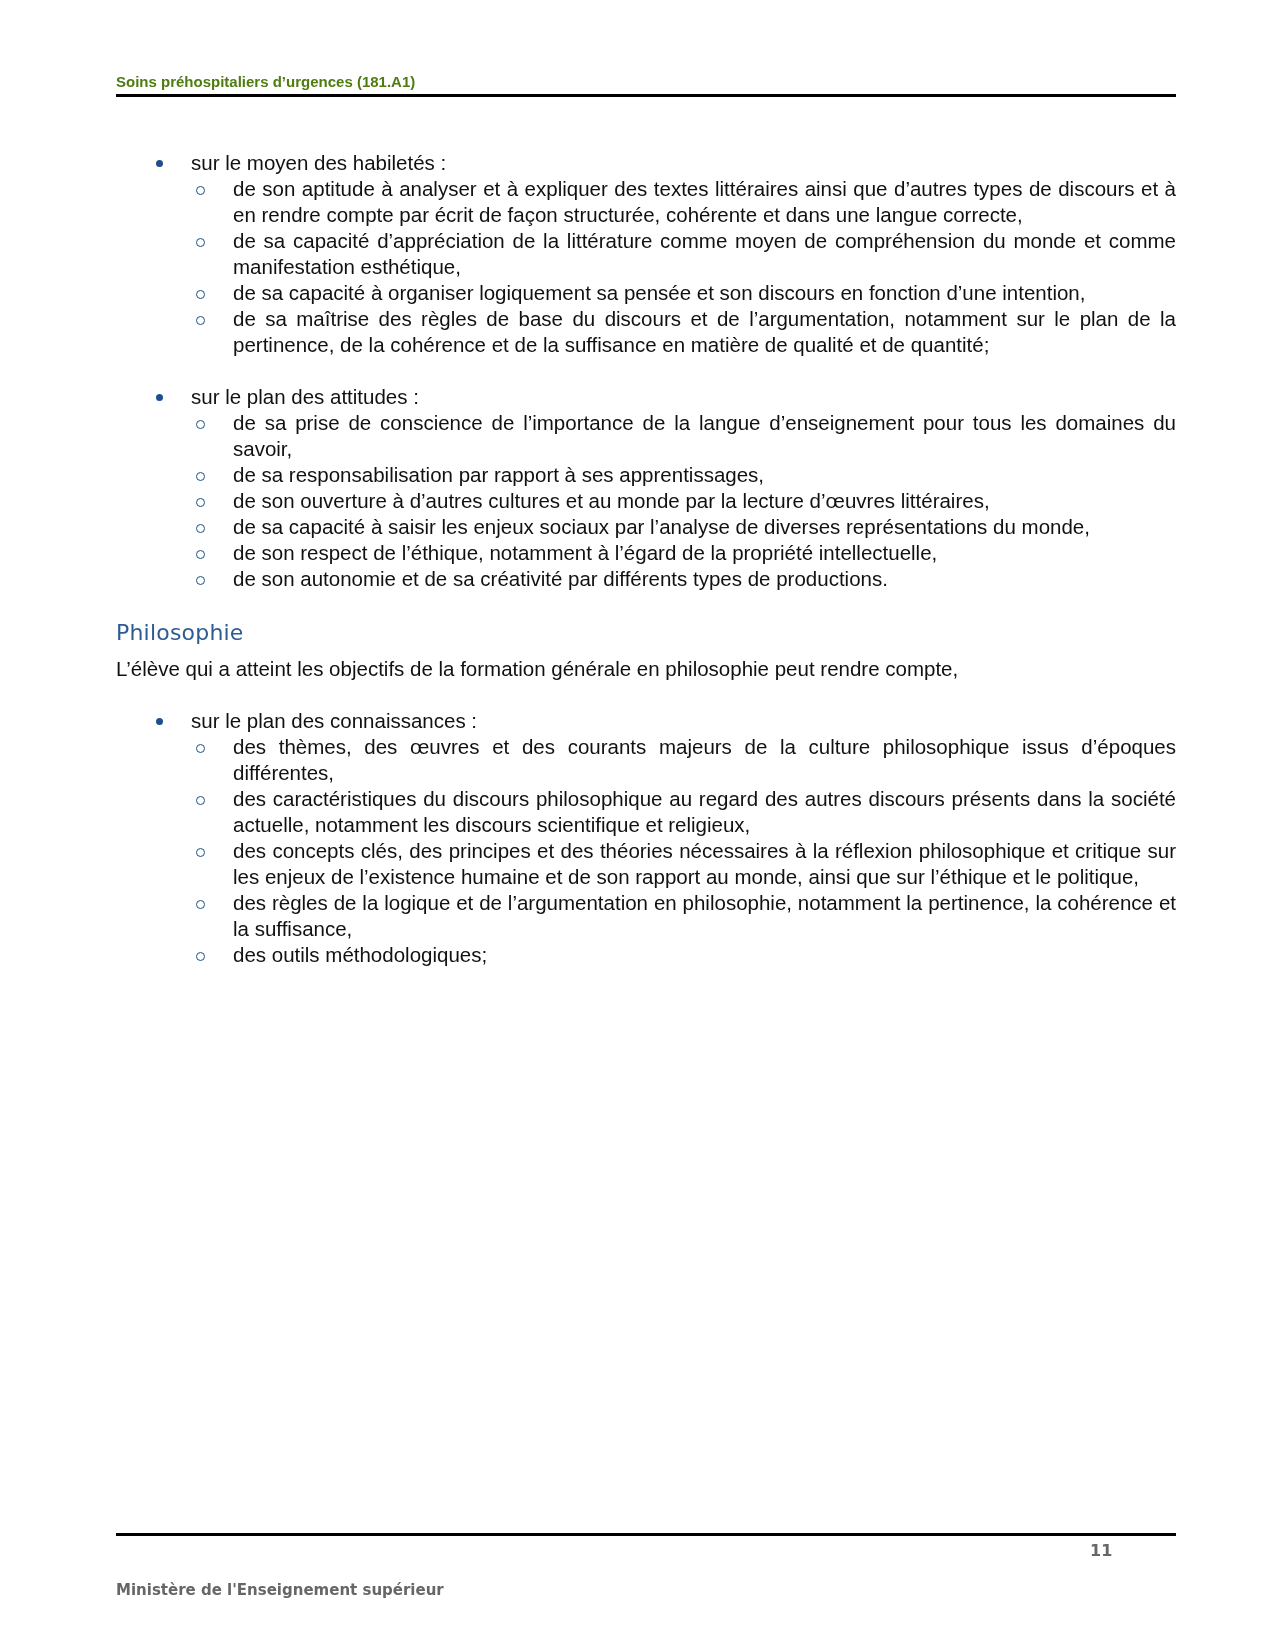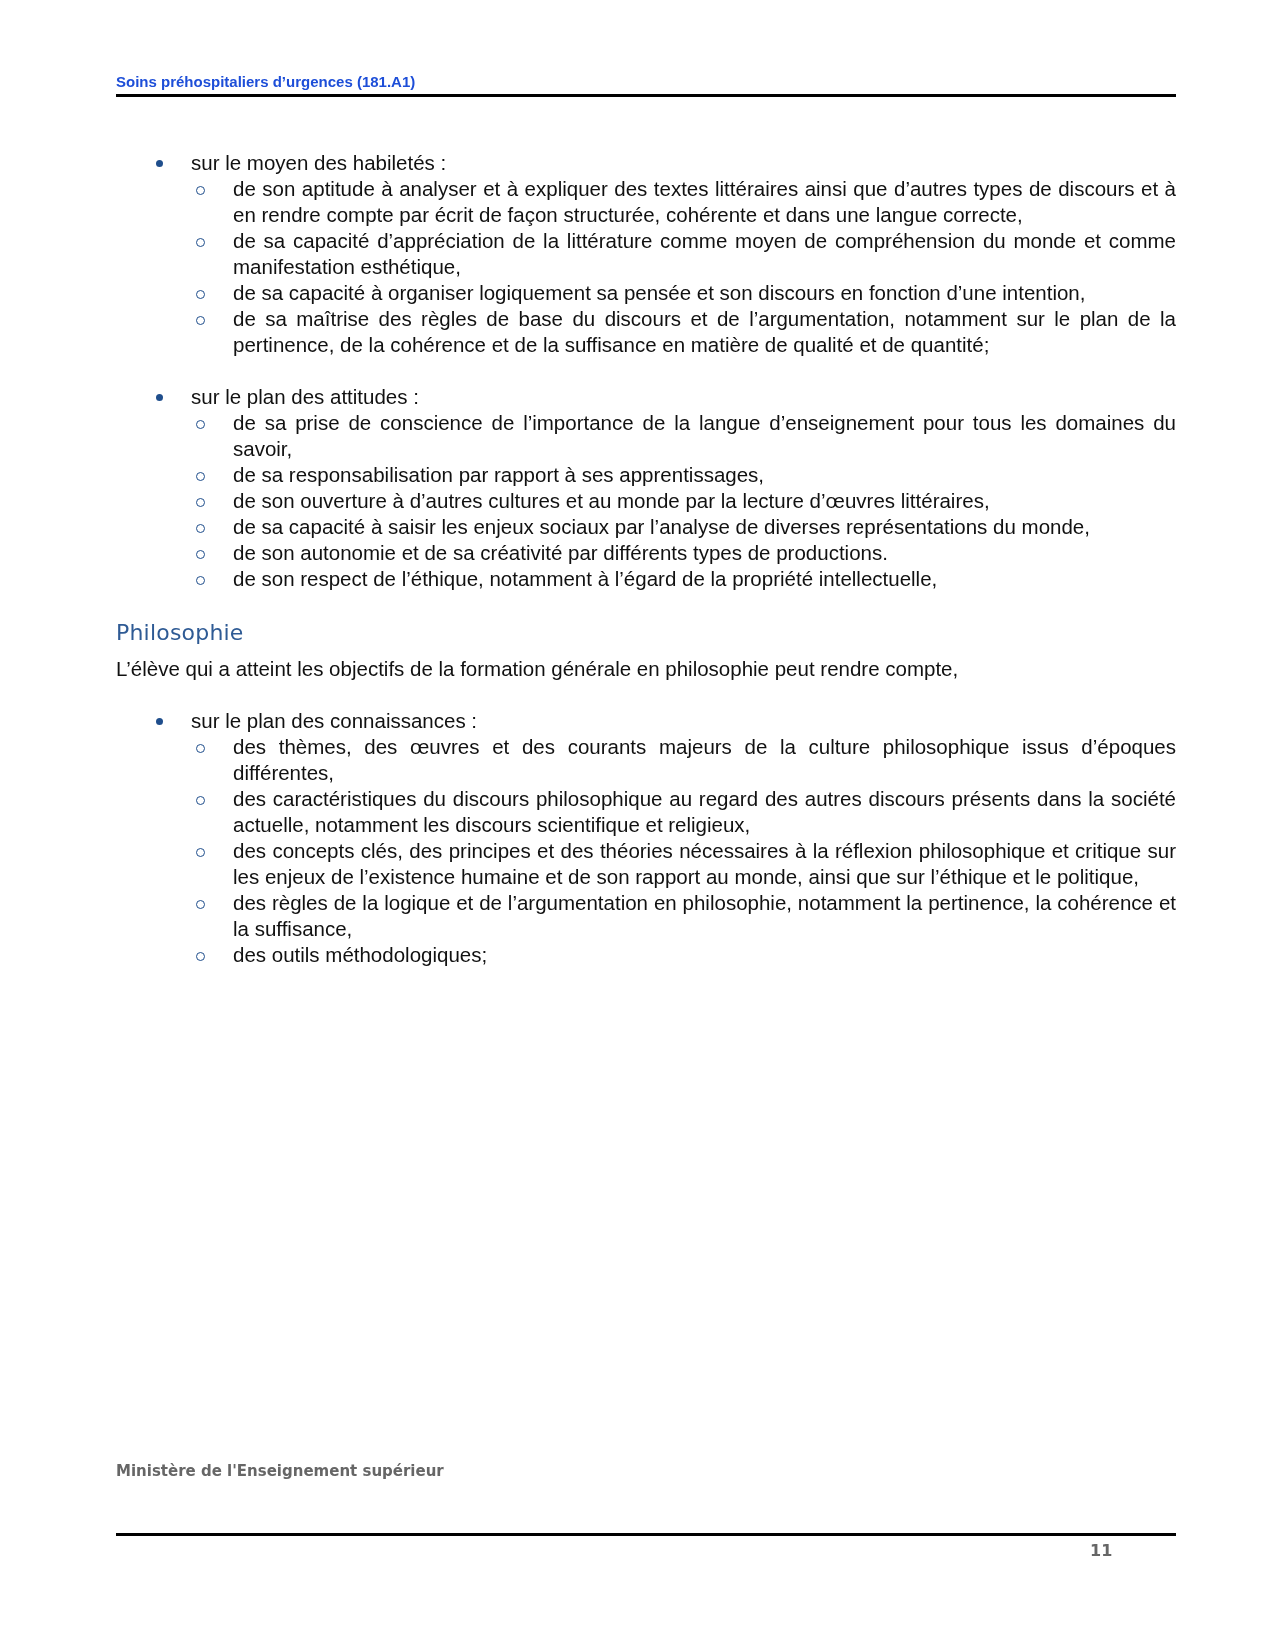--- a/index.html
+++ b/index.html
@@ -1,31 +1,31 @@
 <!DOCTYPE html>
 <html><head>
 <meta charset="utf-8">
 <style>
   html, body { margin: 0; padding: 0; background: #ffffff; }
   body { width: 1275px; height: 1650px; position: relative; overflow: hidden;
          font-family: "Liberation Sans", sans-serif; color: #111; }
-  .header-title { position: absolute; left: 116px; top: 73px; font-size: 15px; font-weight: bold; color: #1d4ed8; }
+  .header-title { position: absolute; left: 116px; top: 73px; font-size: 15px; font-weight: bold; color: #4d7c0f; }
   .header-rule { position: absolute; left: 116px; top: 94px; width: 1060px; height: 3px; background: #000; }
   .content { position: absolute; left: 116px; top: 150px; width: 1060px; font-size: 20.5px; line-height: 26px; }
   ul.lvl1 { list-style: none; margin: 0; padding: 0; }
   ul.lvl1 > li { position: relative; padding-left: 75px; }
   .bullet { position: absolute; left: 40px; top: 10px; width: 7px; height: 7px; border-radius: 50%; background: #1f4e8c; }
   ul.lvl2 { list-style: none; margin: 0; padding: 0; }
   ul.lvl2 > li { position: relative; padding-left: 42px; text-align: justify; }
   .circle { position: absolute; left: 5px; top: 10px; width: 9px; height: 9px; border-radius: 50%; border: 1.2px solid #1f4e8c; box-sizing: border-box; }
   .group-gap { height: 26px; }
   .section-title { margin-top: 28px; font-size: 22px; color: #2e5a94; font-family: "DejaVu Sans", sans-serif; font-weight: normal; letter-spacing: 0.2px; }
   .intro { margin-top: 10px; margin-bottom: 26px; }
   .footer-rule { position: absolute; left: 116px; top: 1533px; width: 1060px; height: 3px; background: #000; }
-  .footer-left { position: absolute; left: 116px; top: 1462px; font-size: 15px; font-weight: bold; color: #666; font-family: "DejaVu Sans", sans-serif; }
+  .footer-left { position: absolute; left: 116px; top: 1581px; font-size: 15px; font-weight: bold; color: #666; font-family: "DejaVu Sans", sans-serif; }
   .footer-page { position: absolute; left: 1090px; top: 1541px; font-size: 16px; font-weight: bold; color: #666; font-family: "DejaVu Sans", sans-serif; }
 </style>
 </head>
 <body>
 
 <div>
   <div class="header-title">Soins préhospitaliers d’urgences (181.A1)</div>
   <div class="header-rule"></div>
 </div>
 
@@ -43,22 +43,22 @@
     </li>
     <li class="group-gap"></li>
     <li>
       <span class="bullet"></span>
       <span>sur le plan des attitudes :</span>
       <ul class="lvl2">
         <li><span class="circle"></span><span>de sa prise de conscience de l’importance de la langue d’enseignement pour tous les domaines du savoir,</span></li>
         <li><span class="circle"></span><span>de sa responsabilisation par rapport à ses apprentissages,</span></li>
         <li><span class="circle"></span><span>de son ouverture à d’autres cultures et au monde par la lecture d’œuvres littéraires,</span></li>
         <li><span class="circle"></span><span>de sa capacité à saisir les enjeux sociaux par l’analyse de diverses représentations du monde,</span></li>
+        <li><span class="circle"></span><span>de son respect de l’éthique, notamment à l’égard de la propriété intellectuelle,</span></li>
         <li><span class="circle"></span><span>de son autonomie et de sa créativité par différents types de productions.</span></li>
-        <li><span class="circle"></span><span>de son respect de l’éthique, notamment à l’égard de la propriété intellectuelle,</span></li>
       </ul>
     </li>
   </ul>
 
   <div class="section-title">Philosophie</div>
   <div class="intro">L’élève qui a atteint les objectifs de la formation générale en philosophie peut rendre compte,</div>
 
   <ul class="lvl1">
     <li>
       <span class="bullet"></span>

